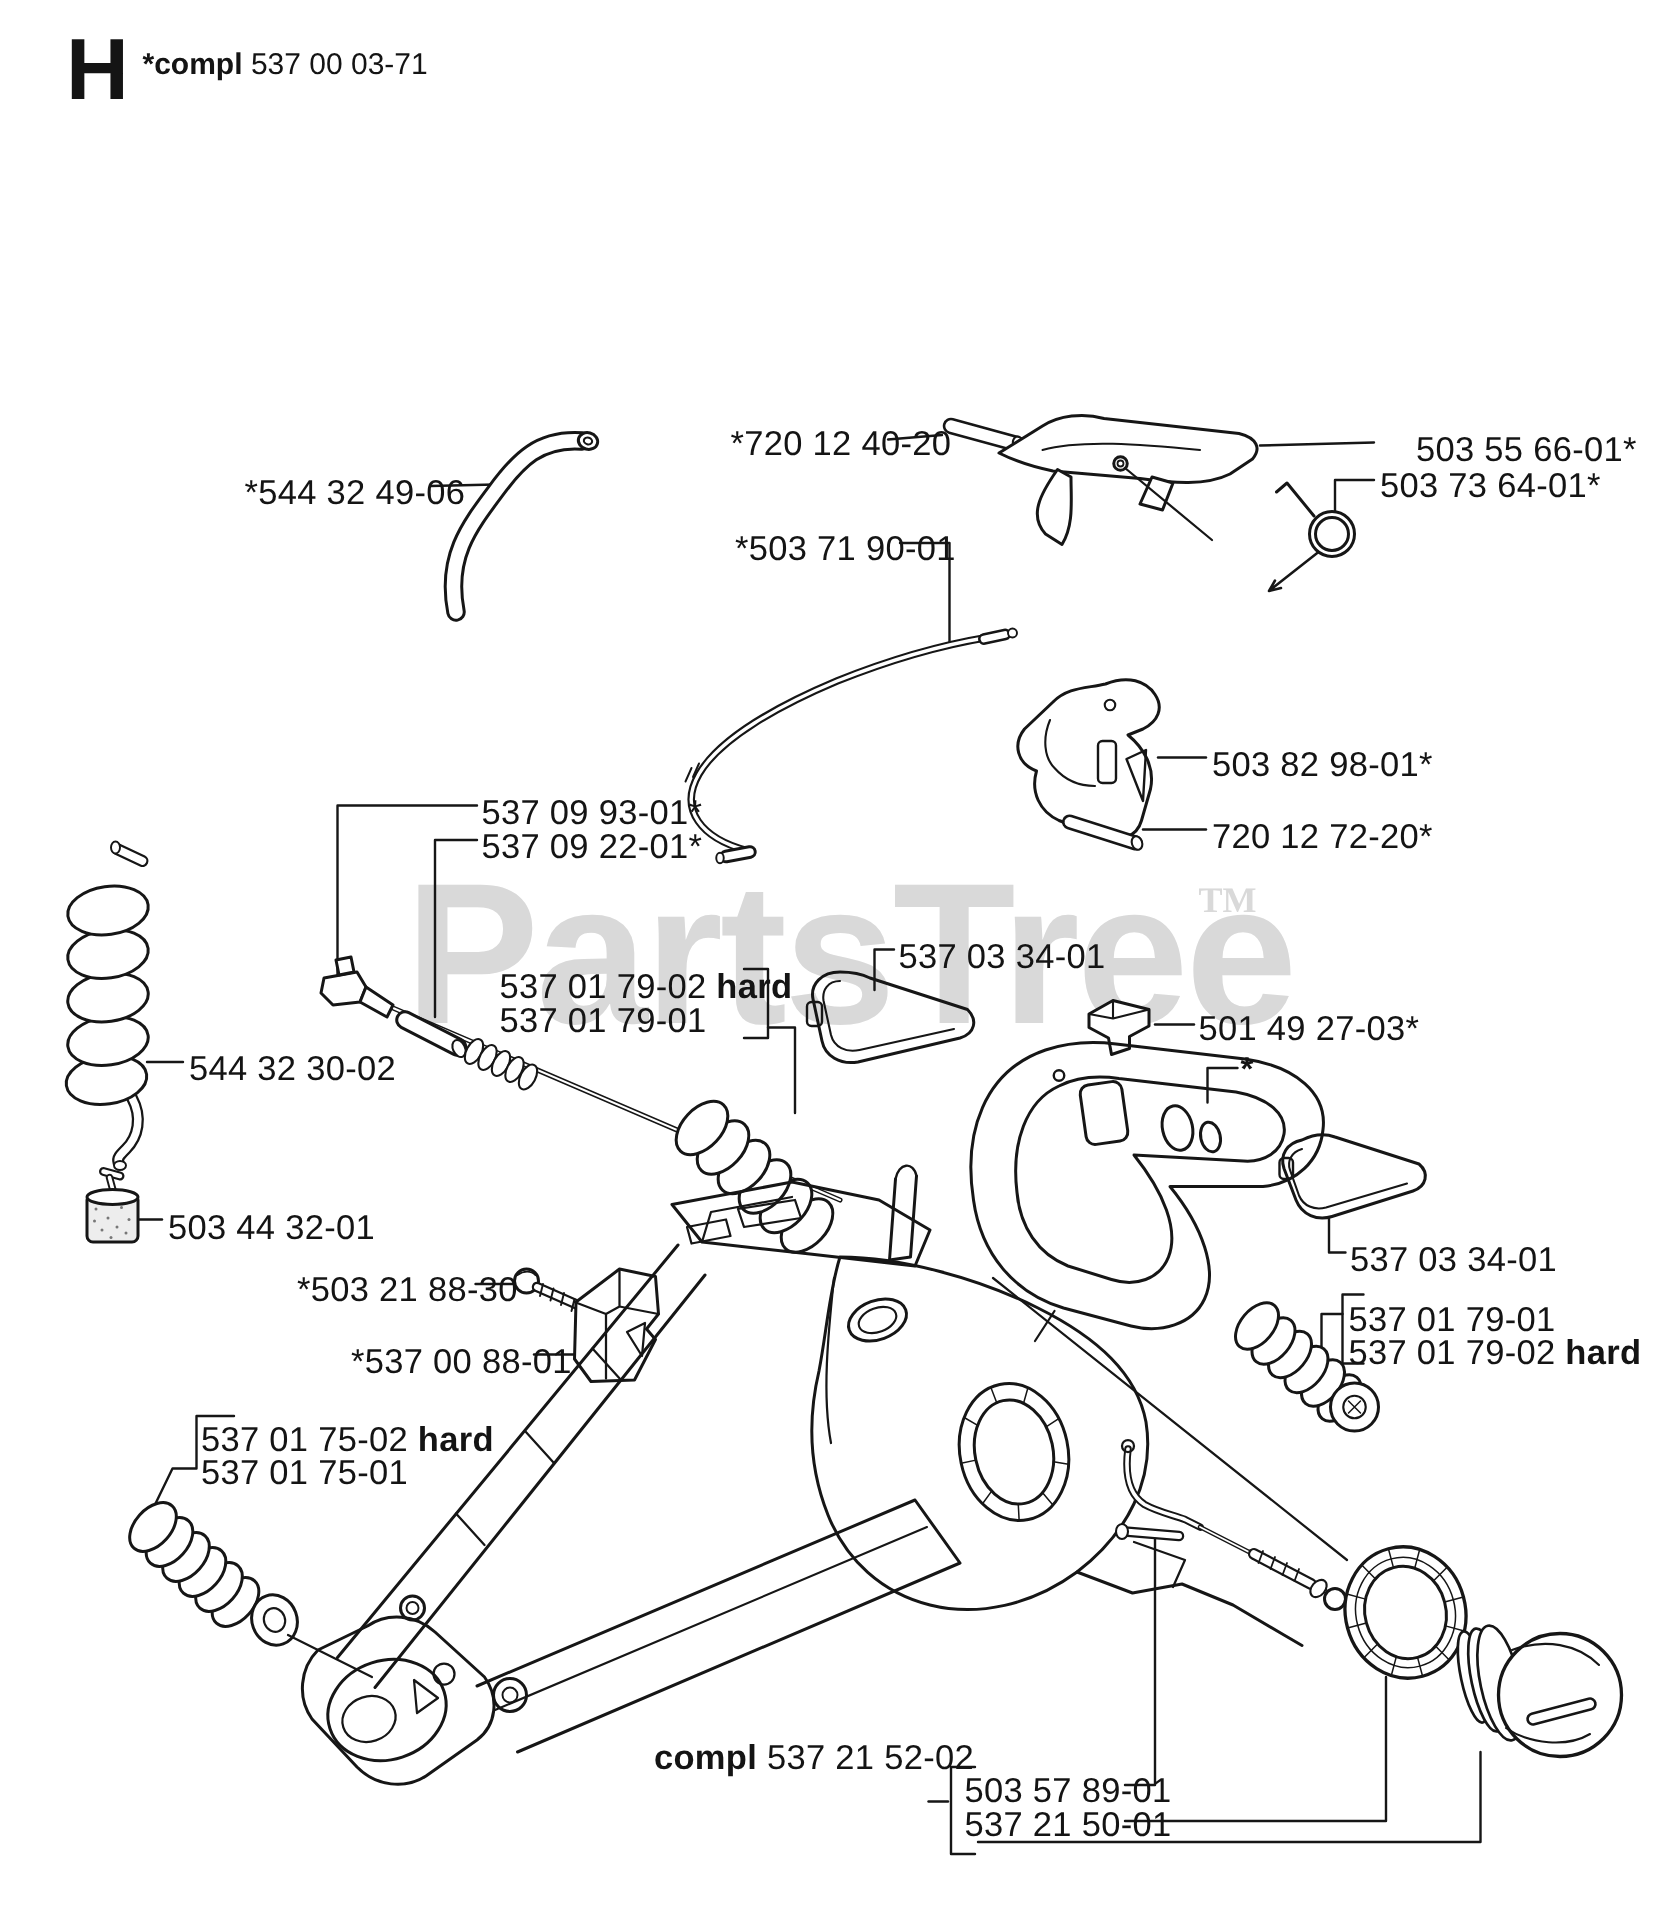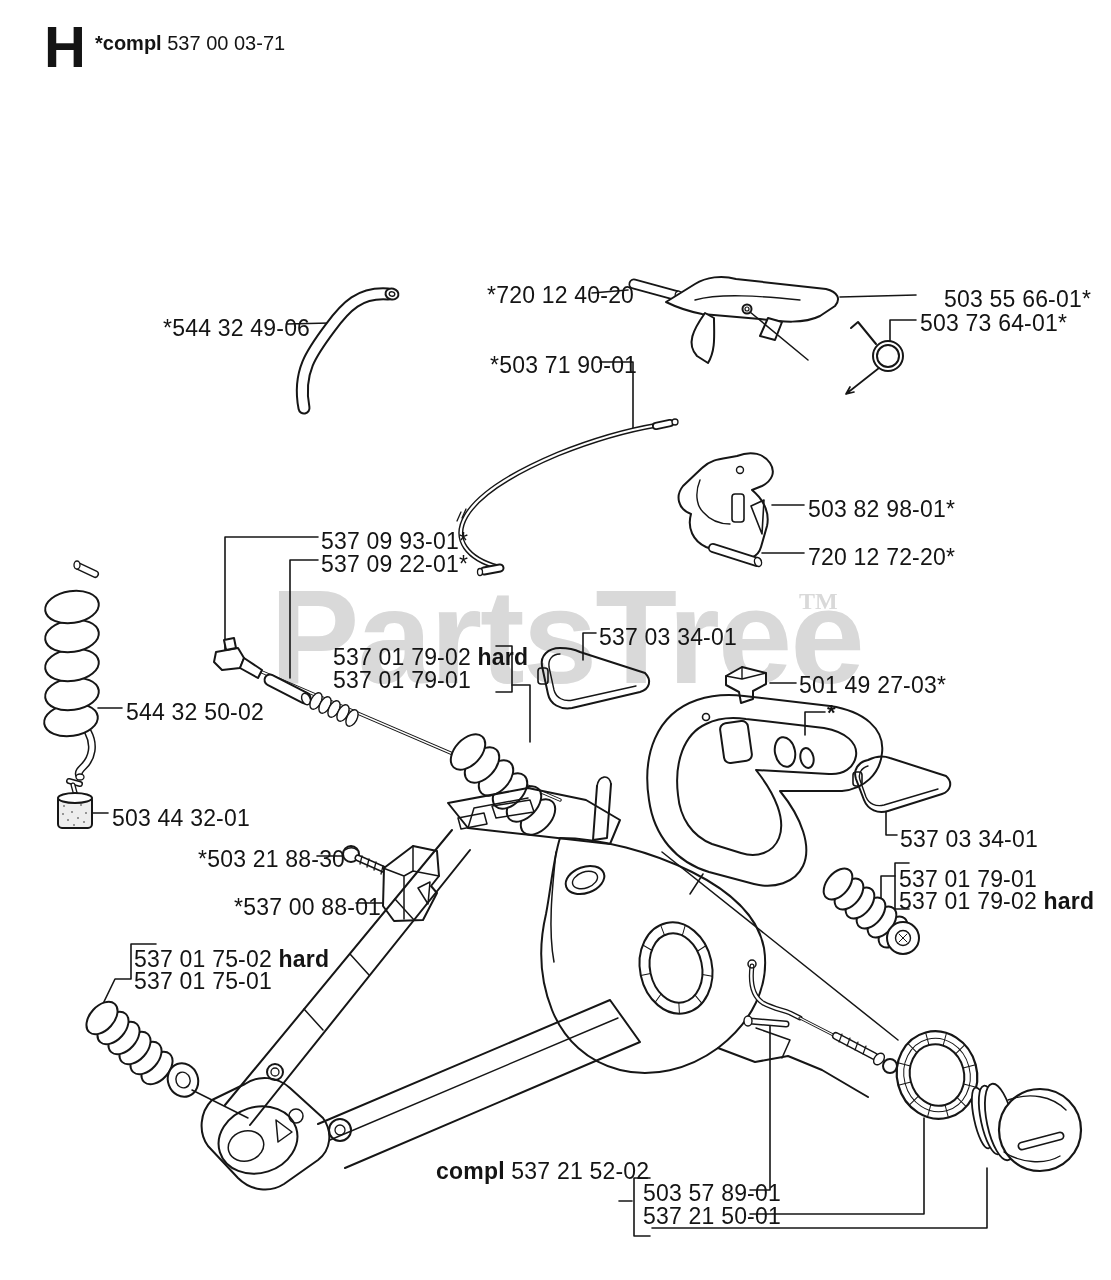--- a/index.html
+++ b/index.html
@@ -325,21 +325,21 @@
   <div class="label" style="left:490px;top:352px">*503 71 90-01</div>
   <div class="label" style="left:808px;top:496px">503 82 98-01*</div>
   <div class="label" style="left:808px;top:544px">720 12 72-20*</div>
   <div class="label" style="left:321px;top:528px">537 09 93-01*</div>
   <div class="label" style="left:321px;top:551px">537 09 22-01*</div>
   <div class="label" style="left:599px;top:624px">537 03 34-01</div>
   <div class="label" style="left:333px;top:644px"><span>537 01 79-02</span>&nbsp;<span class="b">hard</span></div>
   <div class="label" style="left:333px;top:667px">537 01 79-01</div>
   <div class="label" style="left:799px;top:672px">501 49 27-03*</div>
   <div class="label b" style="left:827px;top:700px;font-size:22px">*</div>
-  <div class="label" style="left:126px;top:699px">544 32 50-02</div>
+  <div class="label" style="left:126px;top:699px">544 32 30-02</div>
   <div class="label" style="left:112px;top:805px">503 44 32-01</div>
   <div class="label" style="left:198px;top:846px">*503 21 88-30</div>
   <div class="label" style="left:900px;top:826px">537 03 34-01</div>
   <div class="label" style="left:899px;top:866px">537 01 79-01</div>
   <div class="label" style="left:899px;top:888px"><span>537 01 79-02</span>&nbsp;<span class="b">hard</span></div>
   <div class="label" style="left:234px;top:894px">*537 00 88-01</div>
   <div class="label" style="left:134px;top:946px"><span>537 01 75-02</span>&nbsp;<span class="b">hard</span></div>
   <div class="label" style="left:134px;top:968px">537 01 75-01</div>
   <div class="label" style="left:436px;top:1158px"><span class="b">compl</span>&nbsp;<span>537 21 52-02</span></div>
   <div class="label" style="left:643px;top:1180px">503 57 89-01</div>

